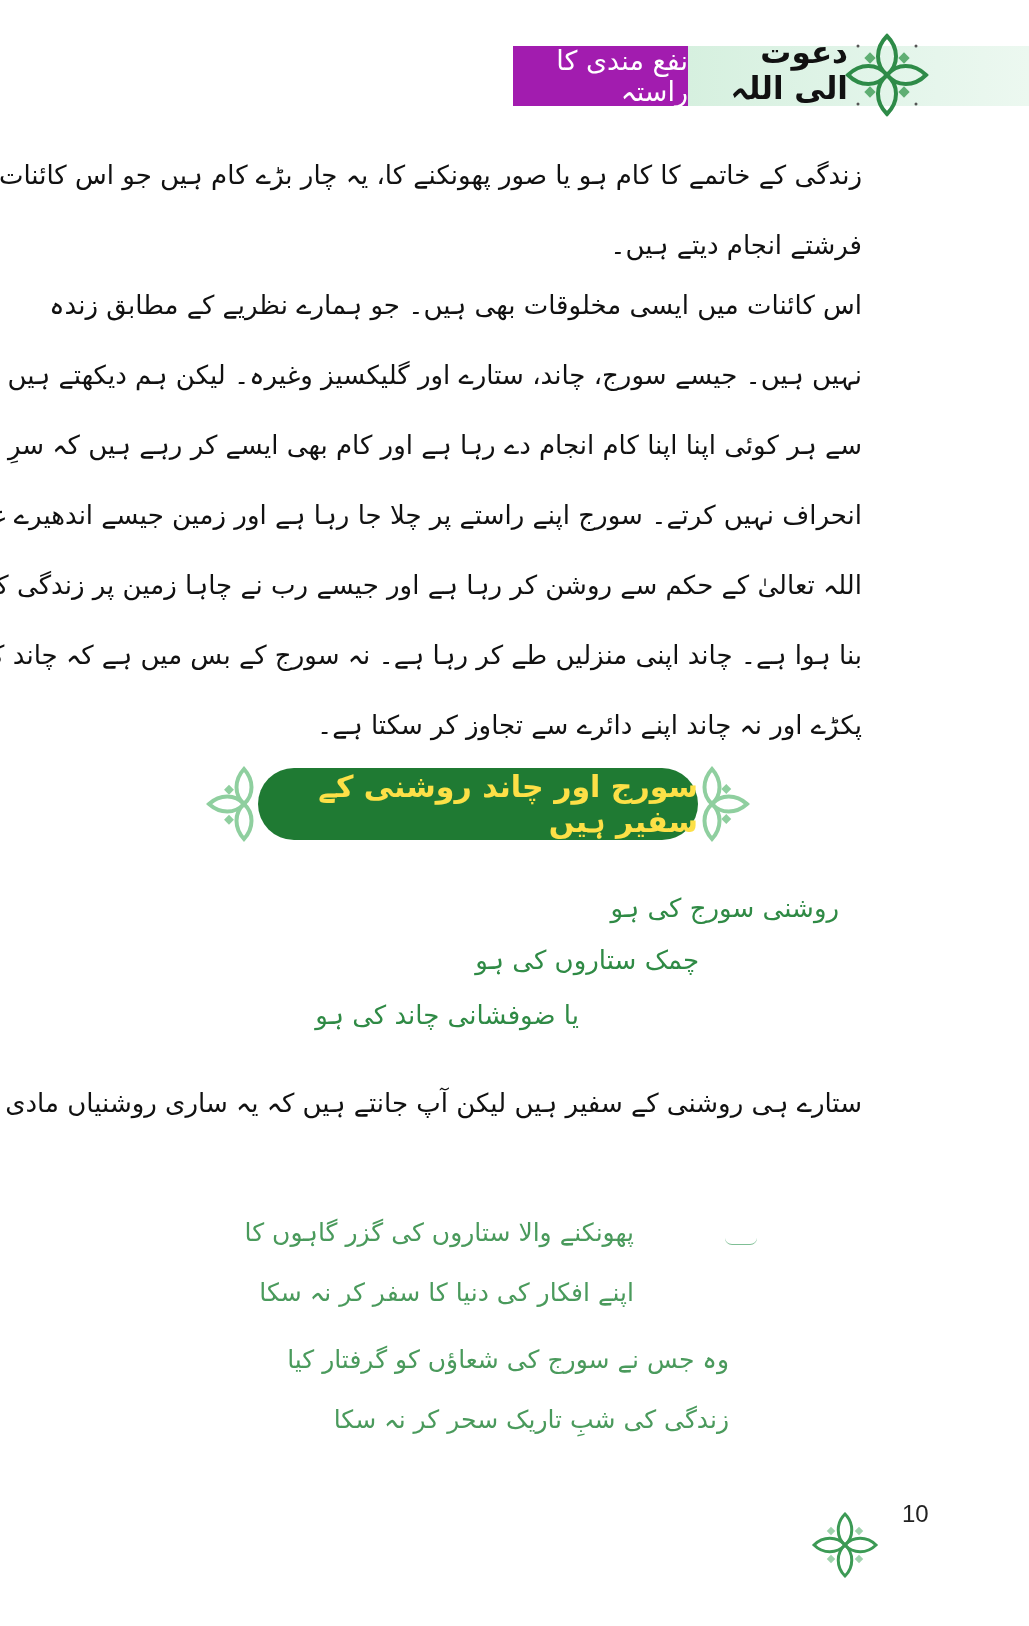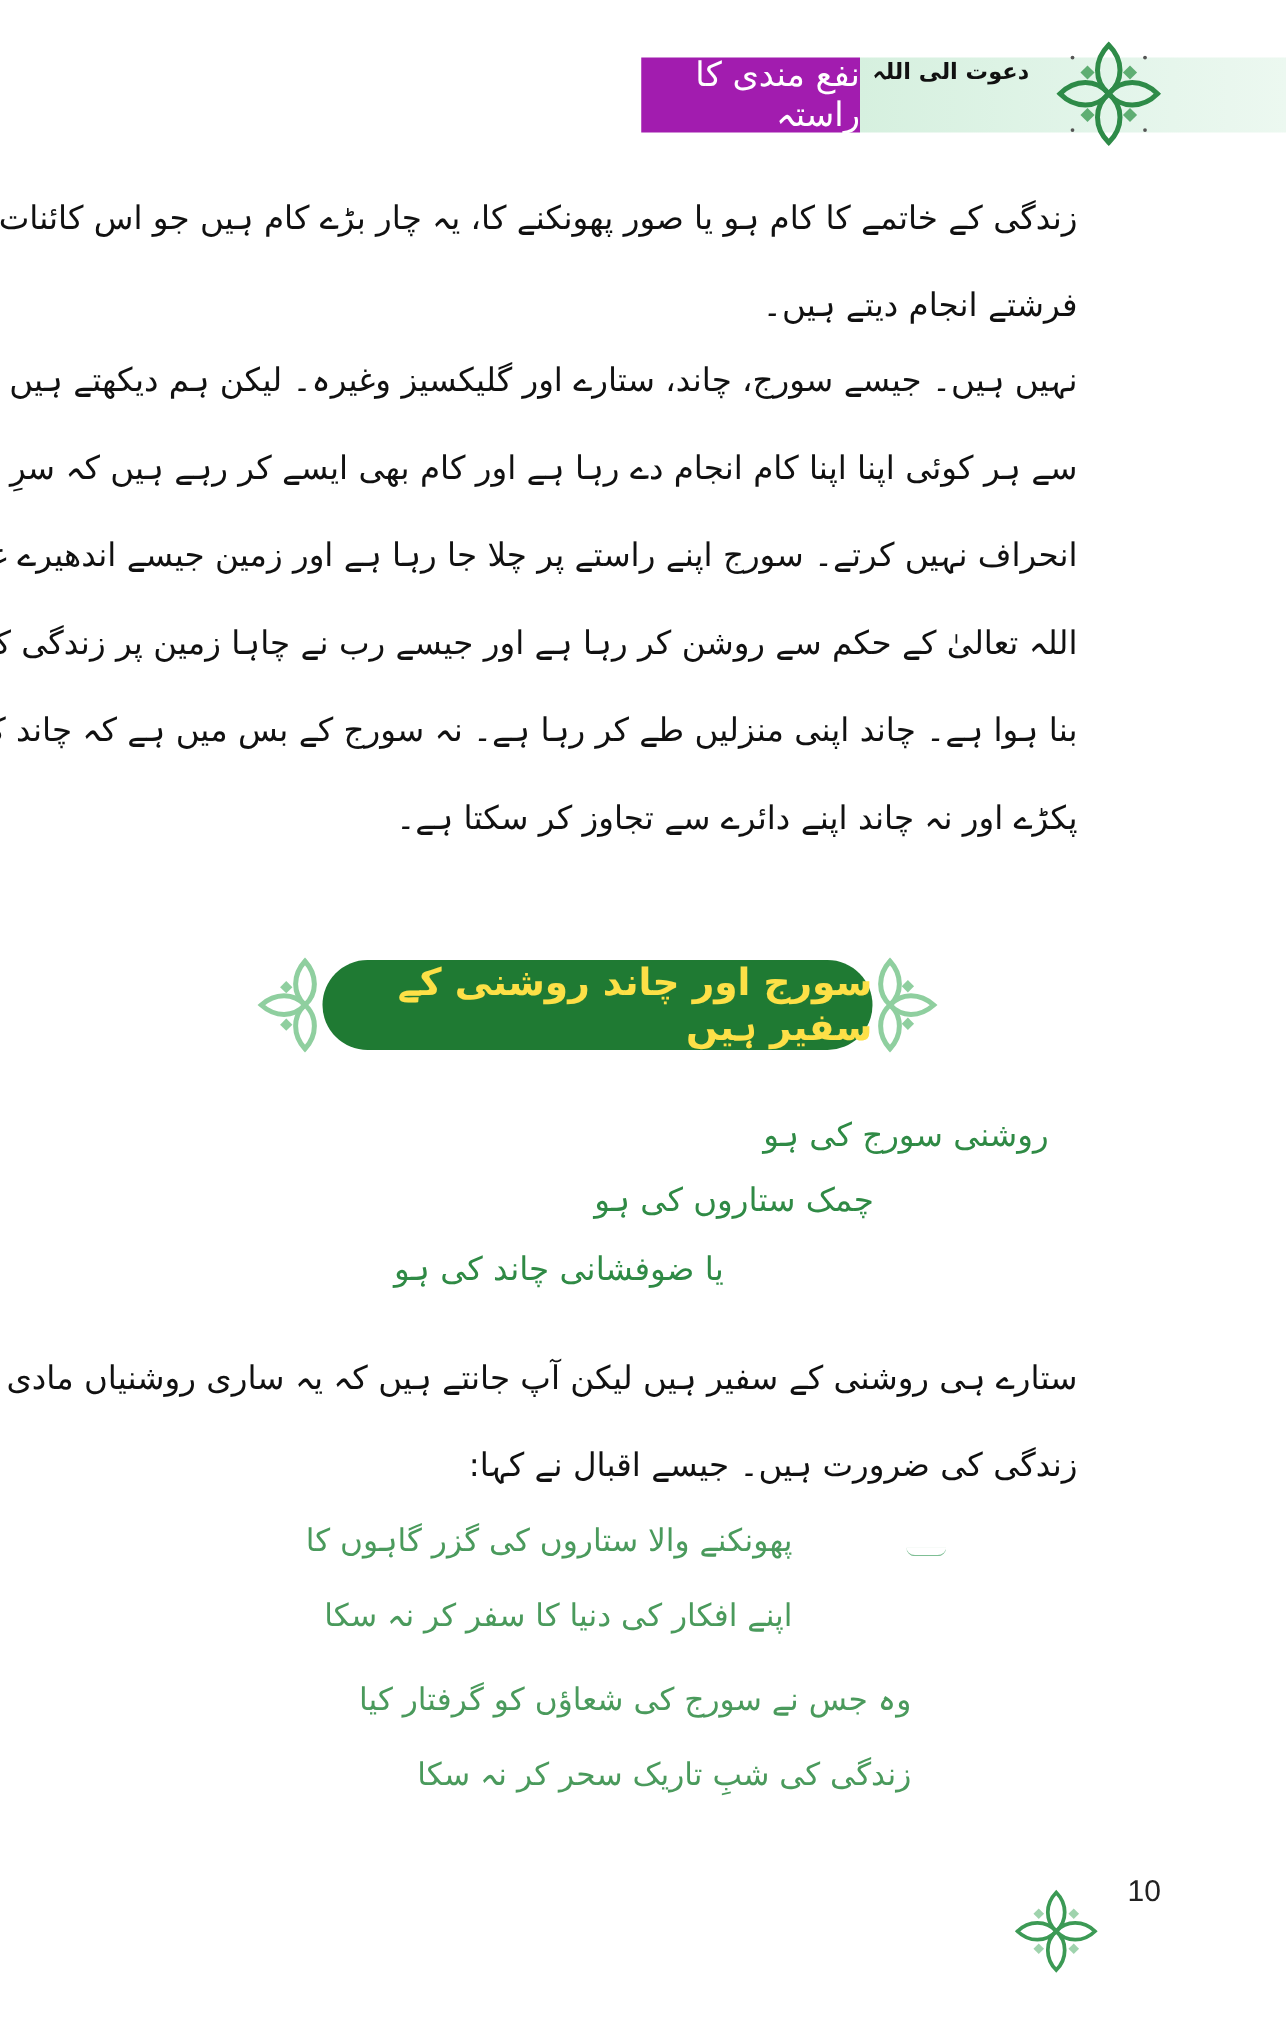--- a/index.html
+++ b/index.html
@@ -12,22 +12,22 @@
     background:linear-gradient(90deg, #d6f0df 0%, #e3f5ea 60%, #ecf8f0 100%);
   }
   .header-box {
     position:absolute; left:513px; top:46px; width:175px; height:60px;
     background:#a21caf; color:#fff; direction:rtl;
     display:flex; align-items:center; justify-content:center;
     font-size:27px;
   }
   .header-title {
     position:absolute; left:698px; top:46px; width:150px; height:60px;
-    direction:rtl; display:flex; align-items:flex-start; justify-content:flex-end;
-    font-size:18px; font-weight:bold; color:#111;
+    direction:rtl; display:flex; align-items:flex-end; justify-content:flex-end;
+    font-size:31px; font-weight:bold; color:#111;
   }
   .ornament { position:absolute; }
   .body-text {
     position:absolute; left:88px; width:774px; direction:rtl; text-align:justify;
     font-size:26px; line-height:70px; color:#111;
   }
   .line { display:block; height:70px; white-space:nowrap; text-align:justify; text-align-last:justify; }
   .line.last { text-align-last:right; }
   .banner {
     position:absolute; left:258px; top:768px; width:440px; height:72px;
@@ -69,20 +69,21 @@
       <circle cx="74" cy="74" r="1.5"></circle>
     </g>
 </svg>
 
 <div class="body-text" style="top:140px">
   <span class="line">زندگی کے خاتمے کا کام ہو یا صور پھونکنے کا، یہ چار بڑے کام ہیں جو اس کائنات میں</span>
   <span class="line last">فرشتے انجام دیتے ہیں۔</span>
 </div>
 
 <div class="body-text" style="top:270px">
+  <span class="line">اس کائنات میں ایسی مخلوقات بھی ہیں۔ جو ہمارے نظریے کے مطابق زندہ</span>
   <span class="line">نہیں ہیں۔ جیسے سورج، چاند، ستارے اور گلیکسیز وغیرہ۔ لیکن ہم دیکھتے ہیں کہ ان میں</span>
   <span class="line">سے ہر کوئی اپنا اپنا کام انجام دے رہا ہے اور کام بھی ایسے کر رہے ہیں کہ سرِ مو</span>
   <span class="line">انحراف نہیں کرتے۔ سورج اپنے راستے پر چلا جا رہا ہے اور زمین جیسے اندھیرے غار کو</span>
   <span class="line">اللہ تعالیٰ کے حکم سے روشن کر رہا ہے اور جیسے رب نے چاہا زمین پر زندگی کا ایک سبب</span>
   <span class="line">بنا ہوا ہے۔ چاند اپنی منزلیں طے کر رہا ہے۔ نہ سورج کے بس میں ہے کہ چاند کو جا</span>
   <span class="line last">پکڑے اور نہ چاند اپنے دائرے سے تجاوز کر سکتا ہے۔</span>
 </div>
 
 <svg class="ornament" style="left:204px;top:764px" width="80" height="80" viewBox="0 0 80 80">
   <g fill="none" stroke="#8fcf9f" stroke-width="4">
@@ -105,21 +106,20 @@
   <rect x="51" y="22" width="7" height="7" fill="#8fcf9f" transform="rotate(45 55 25)"></rect>
   <rect x="51" y="52" width="7" height="7" fill="#8fcf9f" transform="rotate(45 55 55)"></rect>
 </svg>
 
 <div class="green-verse" style="right:190px;top:893px">روشنی سورج کی ہو</div>
 <div class="green-verse" style="right:330px;top:945px">چمک ستاروں کی ہو</div>
 <div class="green-verse" style="right:450px;top:1000px">یا ضوفشانی چاند کی ہو</div>
 
 <div class="body-text" style="top:1068px">
   <span class="line">ستارے ہی روشنی کے سفیر ہیں لیکن آپ جانتے ہیں کہ یہ ساری روشنیاں مادی</span>
-  <span class="line last">زندگی کی ضرورت ہیں۔ جیسے اقبال نے کہا:</span>
 </div>
 
 <div class="tick"></div>
 <div class="poem" style="right:395px;top:1218px">پھونکنے والا ستاروں کی گزر گاہوں کا</div>
 <div class="poem" style="right:395px;top:1278px">اپنے افکار کی دنیا کا سفر کر نہ سکا</div>
 <div class="poem" style="right:300px;top:1345px">وہ جس نے سورج کی شعاؤں کو گرفتار کیا</div>
 <div class="poem" style="right:300px;top:1405px">زندگی کی شبِ تاریک سحر کر نہ سکا</div>
 
 <svg class="ornament" style="left:810px;top:1510px" width="70" height="70" viewBox="0 0 70 70">
   <g fill="none" stroke="#3c9a55" stroke-width="3">

